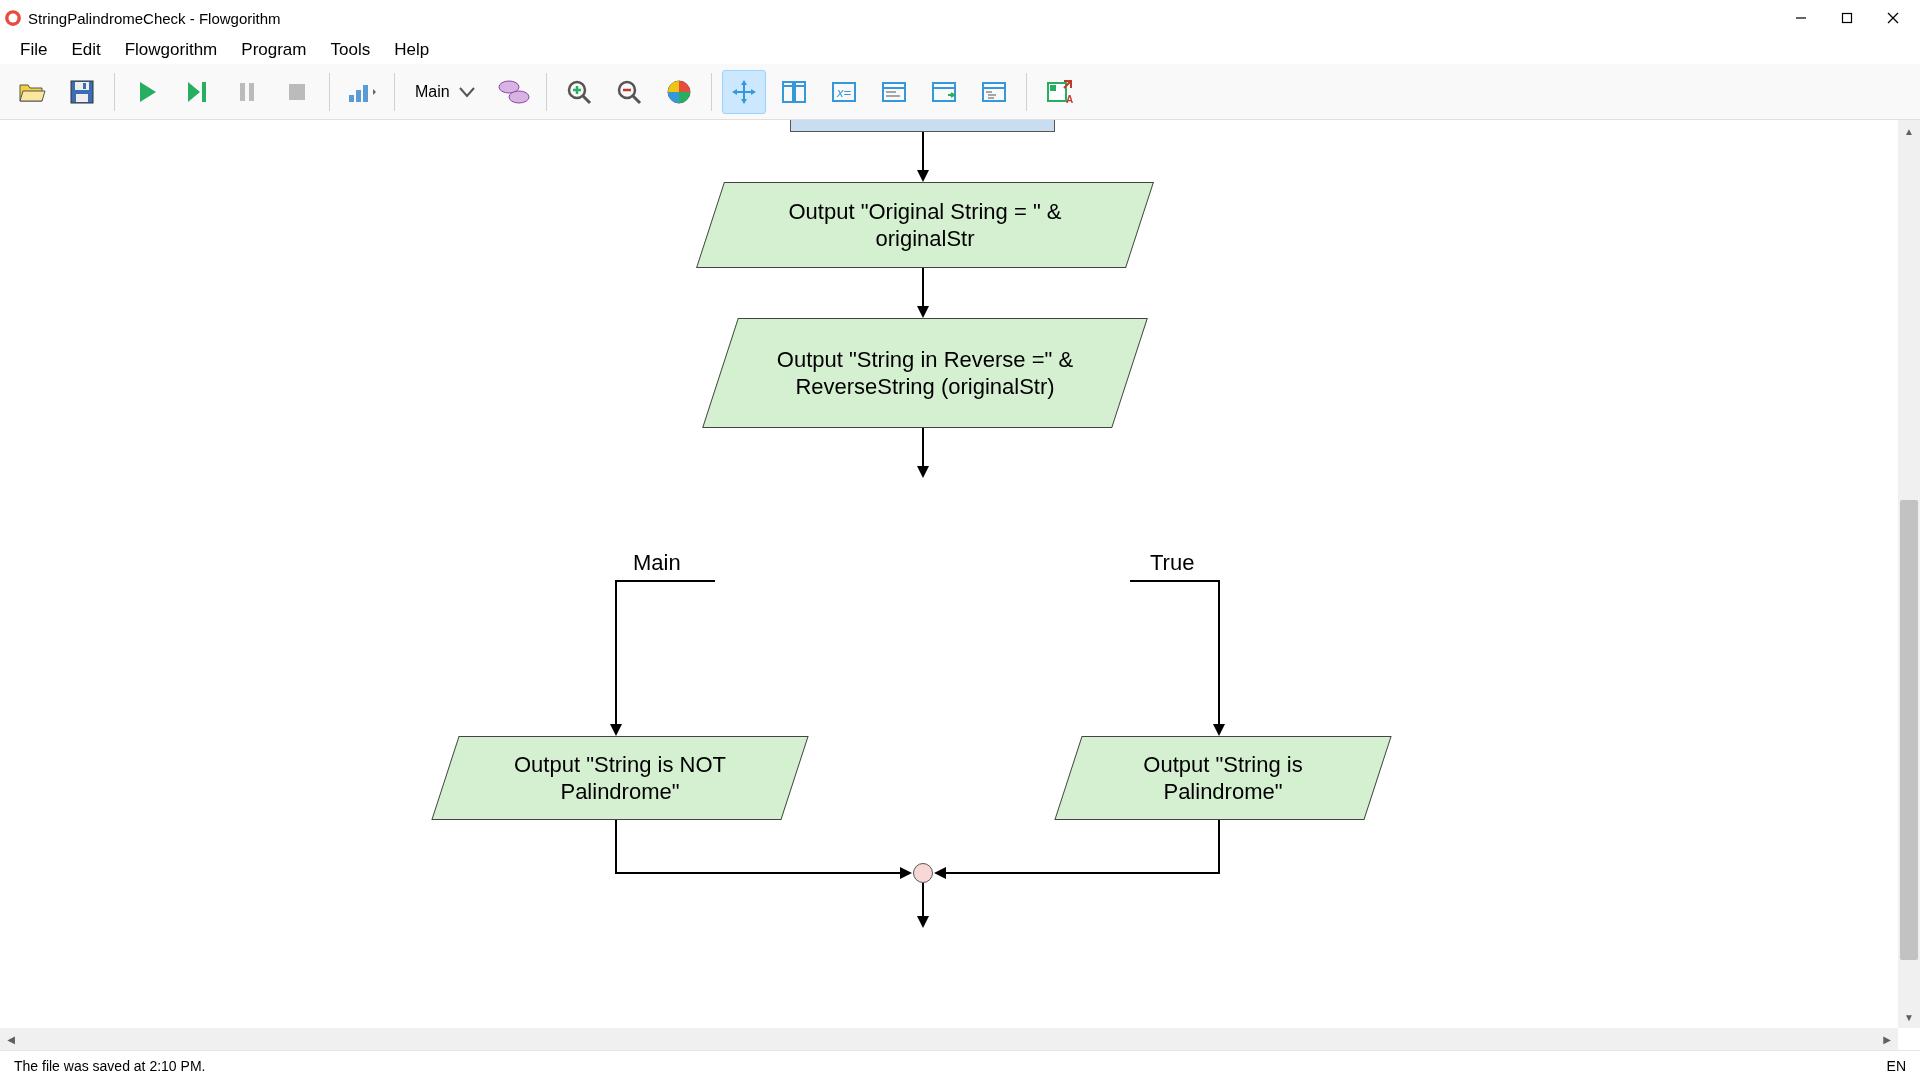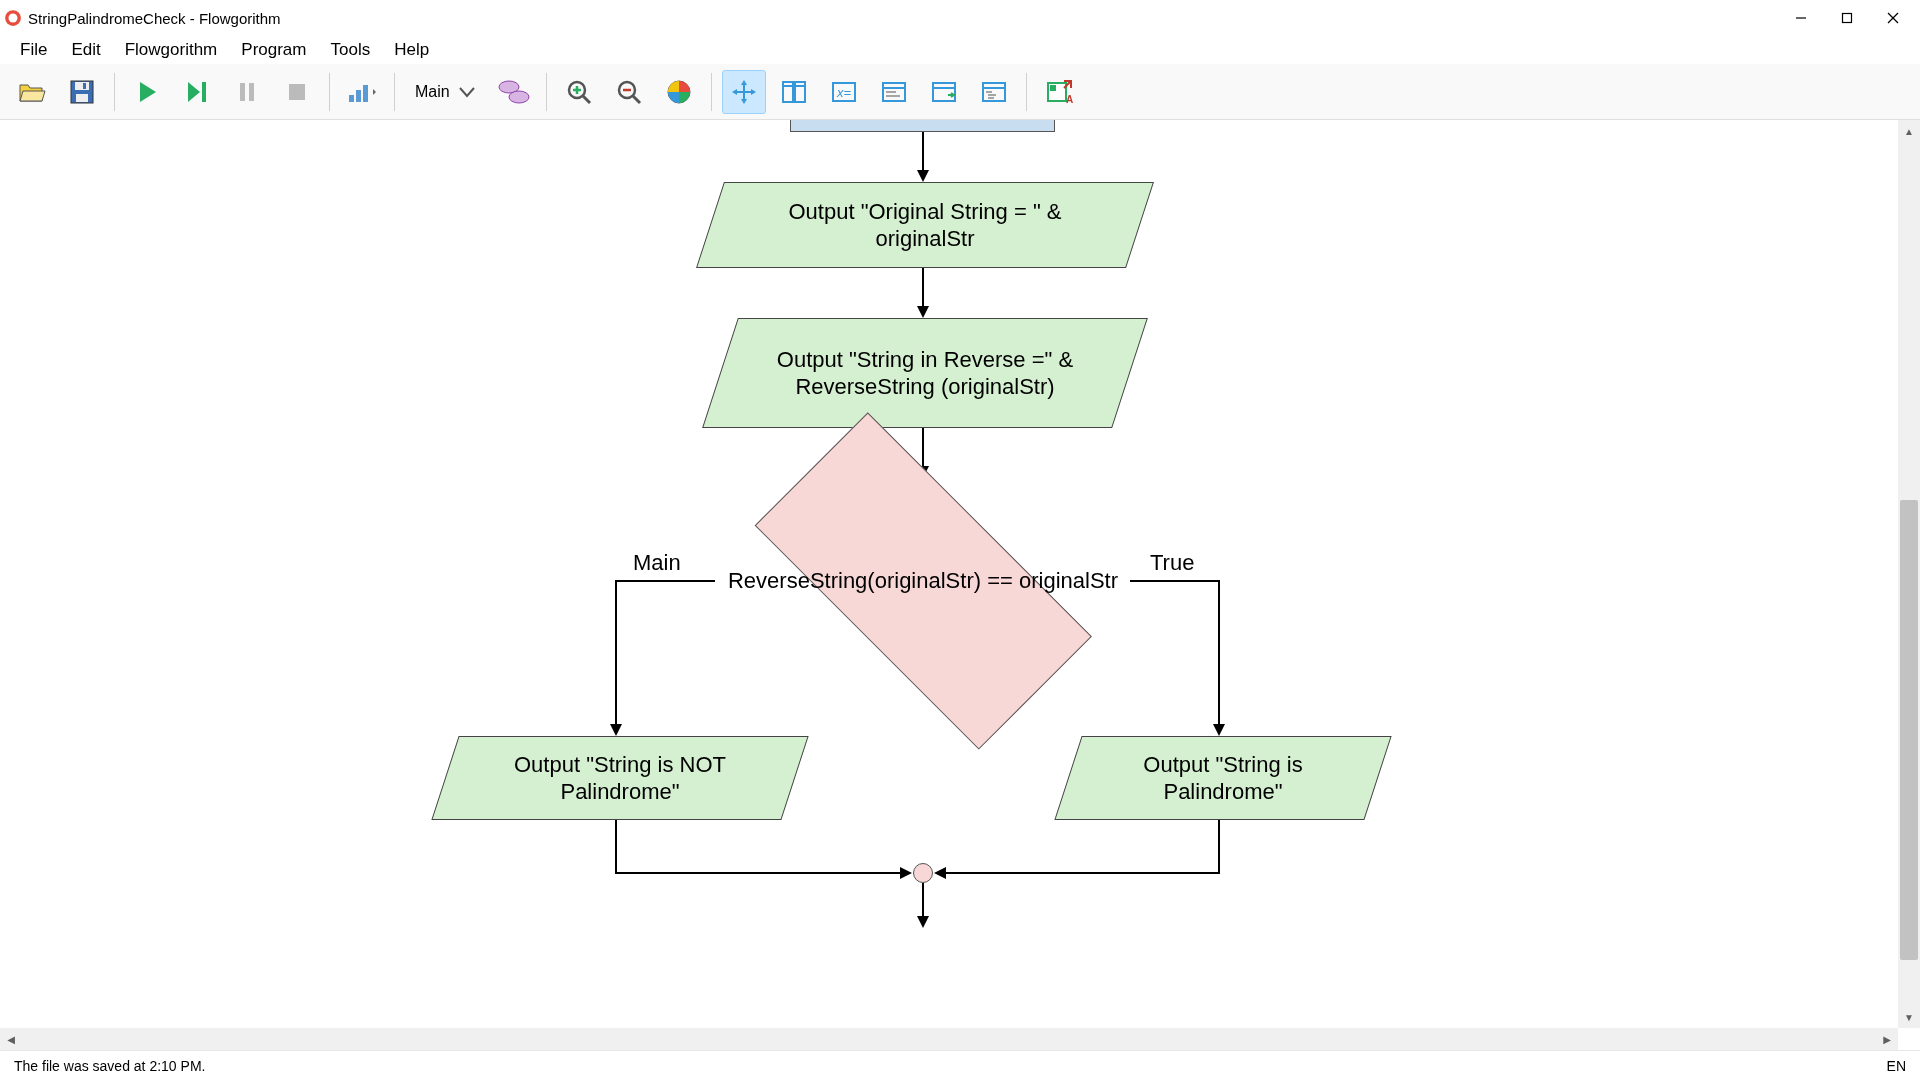--- a/index.html
+++ b/index.html
@@ -251,24 +251,20 @@
     <div class="arrow-head down" style="left:923px; top:186px;"></div>
 
     <div class="parallelogram" style="left:720px; top:198px; width:410px; height:110px;">
       <div class="shape"></div>
       <div class="txt">Output "String in Reverse =" &amp; ReverseString (originalStr)</div>
     </div>
 
     <div class="arrow-line" style="left:922px; top:308px; width:2px; height:40px;"></div>
     <div class="arrow-head down" style="left:923px; top:346px;"></div>
 
-    <div class="diamond" style="left:700px; top:348px; width:446px; height:226px;">
-      <div class="shape"></div>
-      <div class="txt">ReverseString(originalStr) == originalStr</div>
-    </div>
 
     <div class="branch-label" style="left:633px; top:430px;">Main</div>
     <div class="branch-label" style="left:1150px; top:430px;text-align:right;">True</div>
 
     <div class="arrow-line" style="left:615px; top:460px; width:100px; height:2px;"></div>
     <div class="arrow-line" style="left:615px; top:460px; width:2px; height:146px;"></div>
     <div class="arrow-head down" style="left:616px; top:604px;"></div>
 
     <div class="parallelogram" style="left:445px; top:616px; width:350px; height:84px;">
       <div class="shape"></div>

